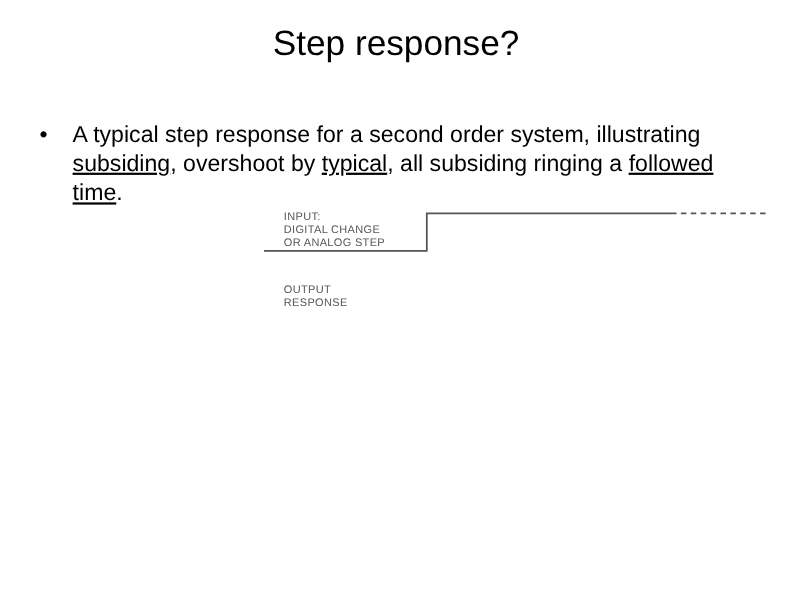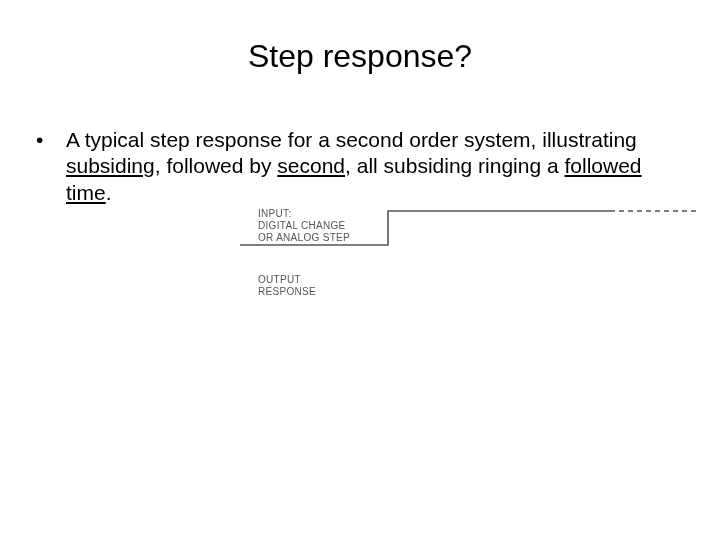--- a/index.html
+++ b/index.html
@@ -9,21 +9,20 @@
     height: 540px;
     background: #ffffff;
     font-family: Arial, Helvetica, sans-serif;
     color: #000000;
   }
   .slide {
     width: 720px;
     height: 428px;
     position: relative;
     box-sizing: border-box;
-    margin-top: 17px;
   }
   .title {
     position: absolute;
     top: 21px;
     left: 0;
     width: 720px;
     text-align: center;
     font-size: 32px;
     font-weight: normal;
   }
@@ -67,21 +66,21 @@
 <body>
 
 <div class="slide">
 
   <div class="title">Step response?</div>
 
   <div class="body">
     <div class="bullet-row">
       <div class="bullet-dot">•</div>
       <div class="bullet-text">
-        <span>A typical step response for a second order system, illustrating </span><span class="u">subsiding</span><span>, followed by </span><span class="u">second</span><span>, all subsiding ringing a </span><span class="u">followed time</span><span>.</span>
+        <span>A typical step response for a second order system, illustrating </span><span class="u">subsiding</span><span>, overshoot by </span><span class="u">typical</span><span>, all subsiding ringing a </span><span class="u">followed time</span><span>.</span>
       </div>
     </div>
   </div>
 
   <svg class="diagram" viewBox="0 0 460 200">
 
     <path d="M 0 42 L 148 42 L 148 8 L 370 8" fill="none" stroke="#555555" stroke-width="1.6"></path>
 
     <path d="M 370 8 L 460 8" fill="none" stroke="#555555" stroke-width="1.6" stroke-dasharray="5 4"></path>
 

